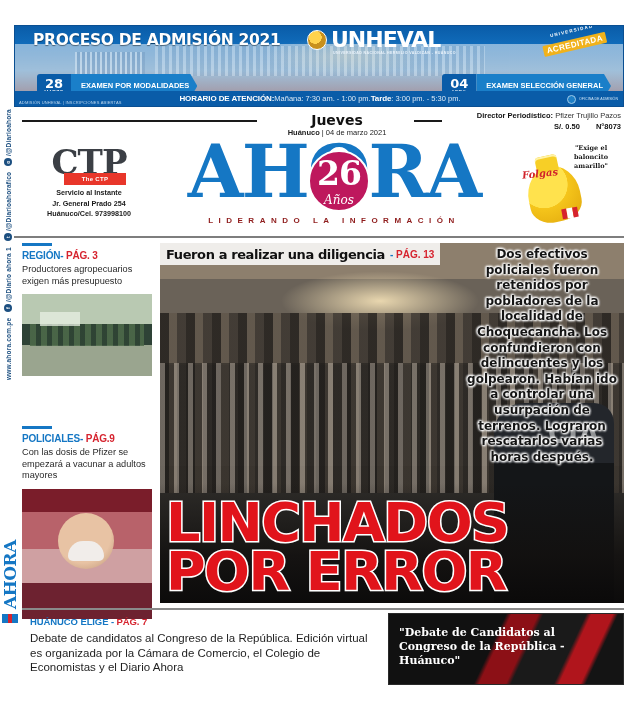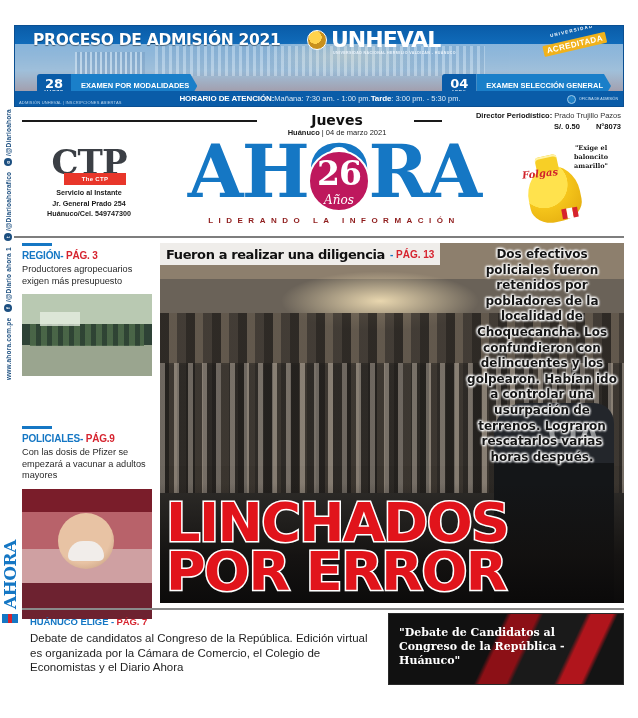--- a/index.html
+++ b/index.html
@@ -360,35 +360,35 @@
   </div>
 
   <div class="dateline">
     <div class="dl-rule" id="dl-rule-l"></div>
     <div class="dl-rule" id="dl-rule-r"></div>
     <div class="dl-day">Jueves</div>
     <div class="dl-place">
       <span>Huánuco</span><span class="thin"> | 04 de marzo 2021</span>
     </div>
     <div class="dl-dir">
-      <b>Director Periodístico:</b><span> Prado Trujillo Pazos</span>
+      <b>Director Periodístico:</b><span> Pfizer Trujillo Pazos</span>
     </div>
     <div class="dl-price">
       <span>S/. 0.50</span><span>N°8073</span>
     </div>
   </div>
 
   <div class="masthead">
     <div class="ctp">
       <div class="ctp-word">CTP</div>
       <div class="ctp-bar">The CTP</div>
       <div class="ctp-lines">
         <div>Servicio al Instante</div>
         <div>Jr. General Prado 254</div>
-        <div>Huánuco/Cel. 549747300</div>
+        <div>Huánuco/Cel. 973998100</div>
       </div>
     </div>
 
     <div class="ahora-logo">
       <div class="ahora-word">AHORA</div>
       <div class="ahora-badge">
         <span class="n">26</span>
         <span class="a">Años</span>
       </div>
       <div class="ahora-tag">LIDERANDO LA INFORMACIÓN</div>

